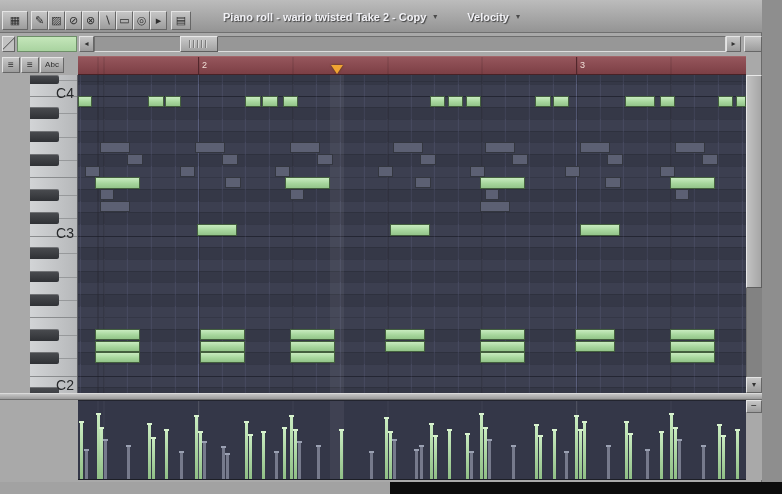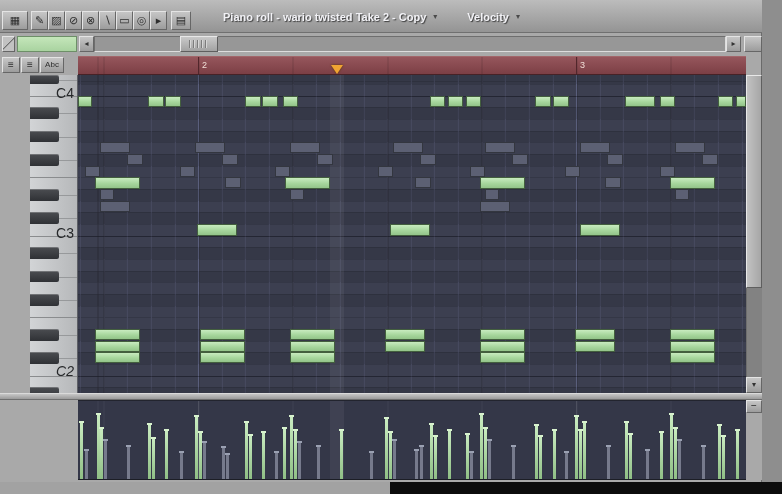--- a/index.html
+++ b/index.html
@@ -218,21 +218,21 @@
         <div class="kb-line-part" style="top: 259.841px;"></div>
         <div class="kb-row" style="top: 265.674px; height: 11.667px;"></div>
         <div class="kb-black" style="top: 277.341px; height: 11.667px;"></div>
         <div class="kb-line-part" style="top: 283.175px;"></div>
         <div class="kb-row" style="top: 289.008px; height: 11.667px;"></div>
         <div class="kb-line-full" style="top: 300.675px;"></div>
         <div class="kb-row" style="top: 300.675px; height: 11.667px;"></div>
         <div class="kb-black" style="top: 312.342px; height: 11.667px;"></div>
         <div class="kb-label" style="top: 10px;">C4</div>
         <div class="kb-label" style="top: 150px;">C3</div>
-        <div class="kb-label" style="top: 288px; font-style: italic;">C2</div>
+        <div class="kb-label" style="top: 302px;">C2</div>
       </div>
 
     <div class="grid" id="grid">
         <div class="row-shade" style="top: 0px; height: 9px;"></div>
         <div class="octave-line" style="top: 20.667px;"></div>
         <div class="row-shade" style="top: 32.334px; height: 11.667px;"></div>
         <div class="row-shade" style="top: 55.668px; height: 11.667px;"></div>
         <div class="row-shade" style="top: 79.002px; height: 11.667px;"></div>
         <div class="row-shade" style="top: 114.003px; height: 11.667px;"></div>
         <div class="row-shade" style="top: 137.337px; height: 11.667px;"></div>

